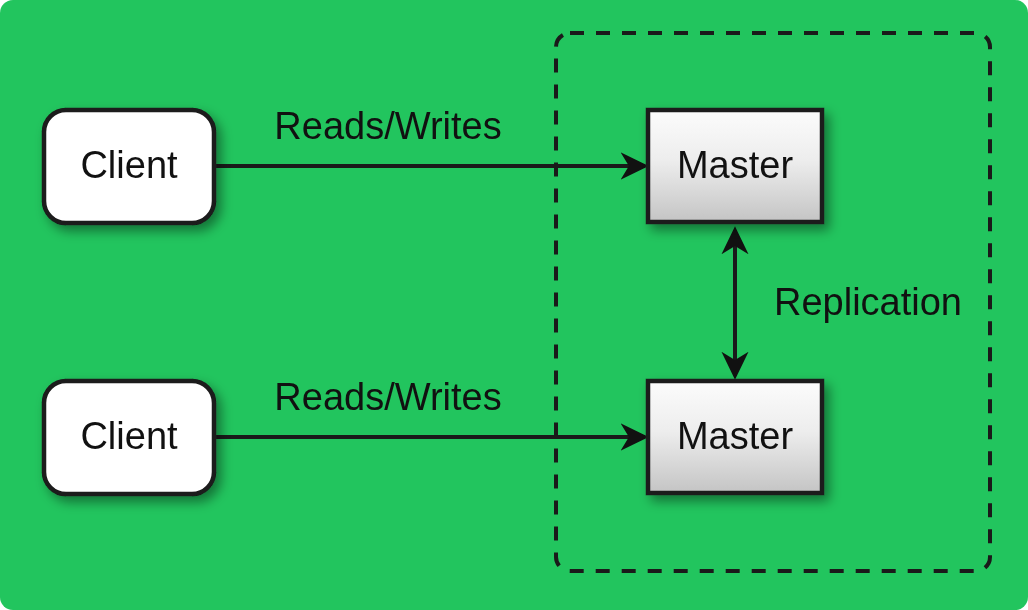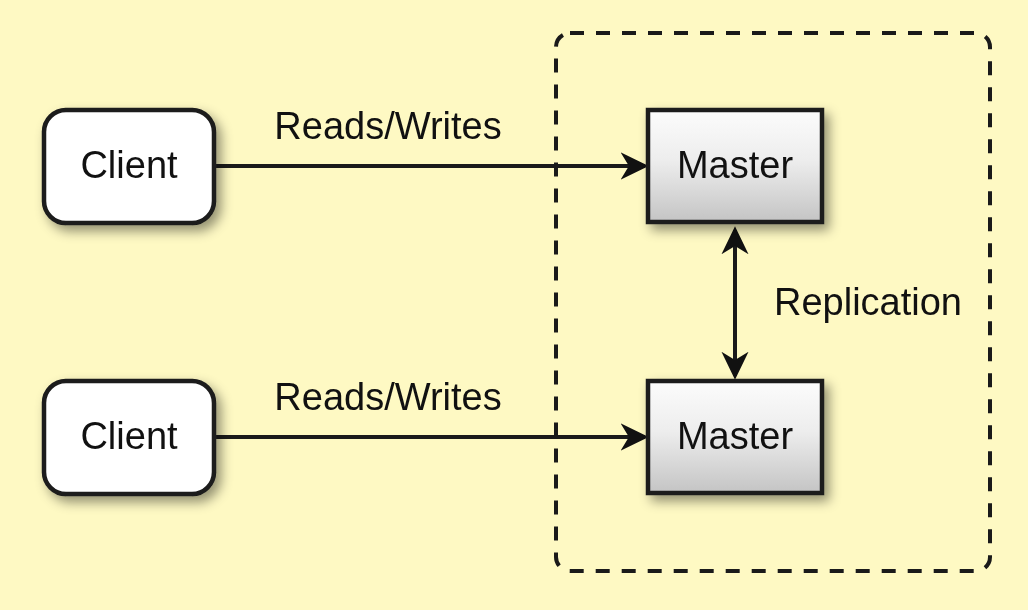--- a/index.html
+++ b/index.html
@@ -10,21 +10,22 @@
   body {
     width: 1028px;
     height: 610px;
     font-family: "Liberation Sans", sans-serif;
     overflow: hidden;
   }
   #diagram-root {
     position: relative;
     width: 1028px;
     height: 610px;
-    background: #fef9c3;
+    background: #22c55e;
+    border-radius: 13px;
   }
   #diagram-svg {
     position: absolute;
     top: 0;
     left: 0;
     width: 1028px;
     height: 610px;
     display: block;
   }
   .node-text {

